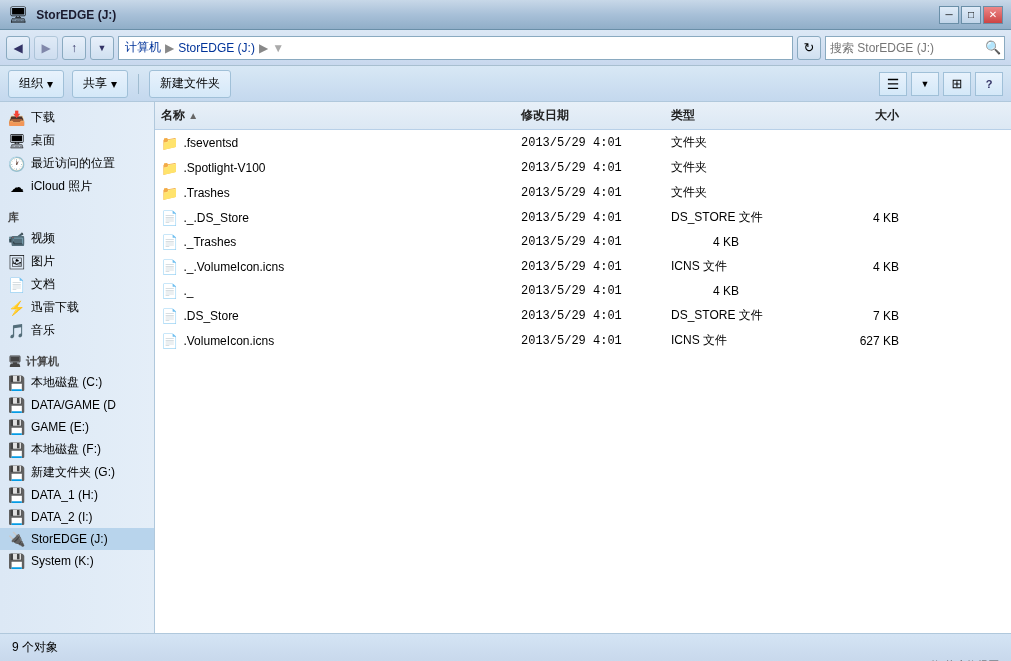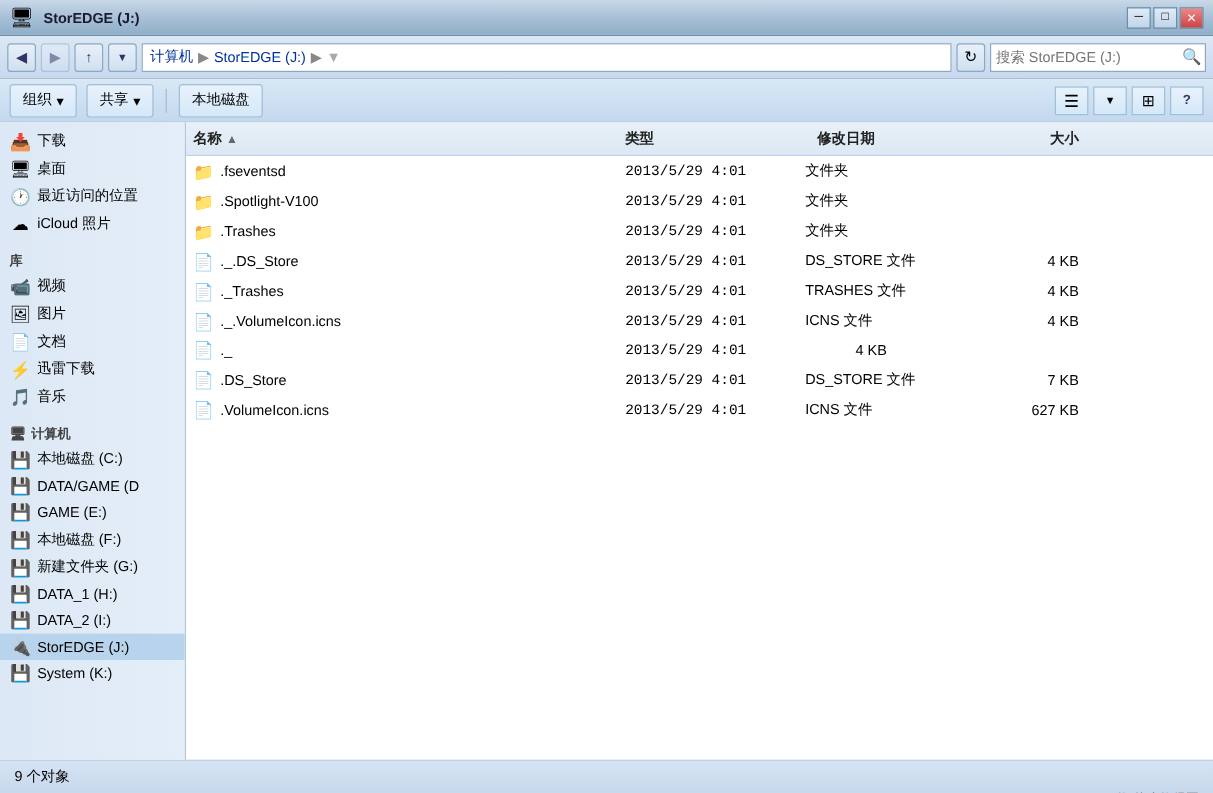--- a/index.html
+++ b/index.html
@@ -320,21 +320,21 @@
   <div class="toolbar-btn">
     <span>组织</span>
     <span>▾</span>
   </div>
   <div class="toolbar-btn">
     <span>共享</span>
     <span>▾</span>
   </div>
   <div class="toolbar-sep"></div>
   <div class="toolbar-btn">
-    <span>本地磁盘</span>
+    <span>新建文件夹</span>
   </div>
   <div class="toolbar-right">
     <div class="view-btn" title="Details view" style="font-size:14px;">☰</div>
     <div class="view-btn" style="font-size:9px;">▼</div>
     <div class="view-btn" style="font-size:13px;">⊞</div>
     <div class="view-btn" style="font-weight:bold; color:#336;">?</div>
   </div>
 </div>
 
 <div class="main-area">
@@ -428,25 +428,25 @@
     </div>
   </div>
 
   <div class="file-pane">
 
     <div class="file-list-header">
       <div class="col-header col-name">
         <span>名称</span>
         <span class="arrow-sort">▲</span>
       </div>
+      <div class="col-header col-date">
+        <span>修改日期</span>
+      </div>
       <div class="col-header col-type">
         <span>类型</span>
-      </div>
-      <div class="col-header col-date">
-        <span>修改日期</span>
       </div>
       <div class="col-header col-size">
         <span>大小</span>
       </div>
     </div>
 
     <div class="file-list-body">
 
     <div class="file-row">
     <div class="file-cell name">
@@ -483,21 +483,20 @@
     <div class="file-cell date">2013/5/29 4:01</div>
     <div class="file-cell type">DS_STORE 文件</div>
     <div class="file-cell size">4 KB</div>
   </div>
         <div class="file-row">
     <div class="file-cell name">
       <span class="file-icon" style="color:#90a8c0">📄</span>
       <span>._Trashes</span>
     </div>
     <div class="file-cell date">2013/5/29 4:01</div>
-    <div class="file-cell type">TRASHES 文件</div>
     <div class="file-cell size">4 KB</div>
   </div>
         <div class="file-row">
     <div class="file-cell name">
       <span class="file-icon" style="color:#90a8c0">📄</span>
       <span>._.VolumeIcon.icns</span>
     </div>
     <div class="file-cell date">2013/5/29 4:01</div>
     <div class="file-cell type">ICNS 文件</div>
     <div class="file-cell size">4 KB</div>

